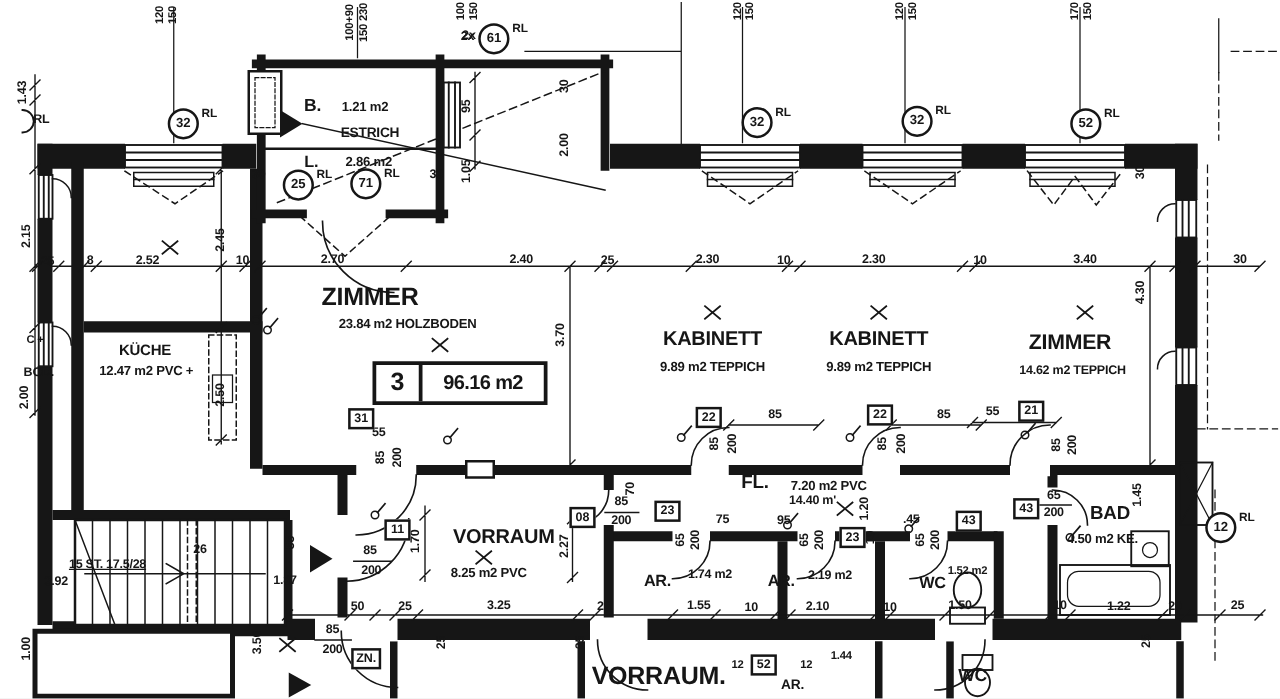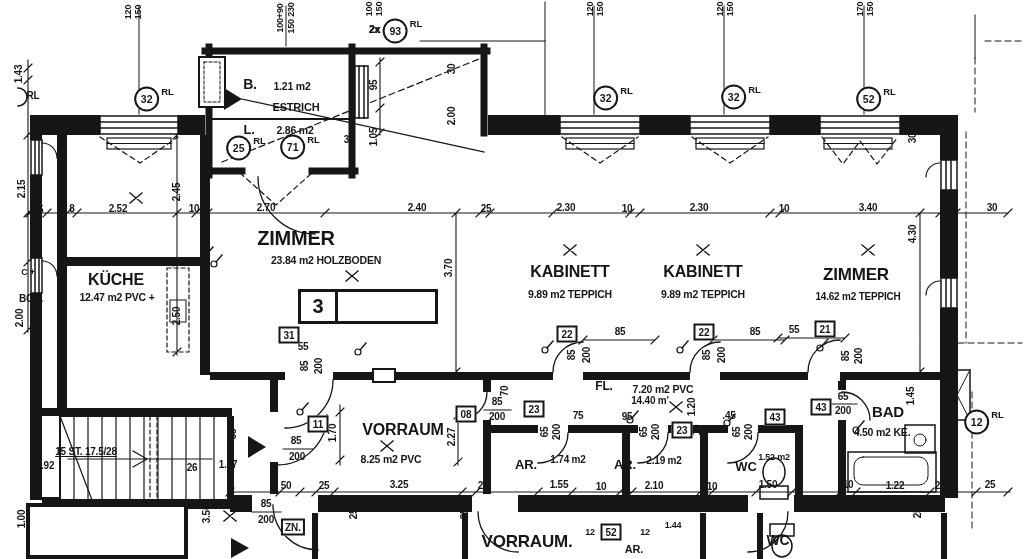--- a/index.html
+++ b/index.html
@@ -190,33 +190,33 @@
           <circle cx="680" cy="350" r="3" stroke-width="1.2"></circle>
           <circle cx="820" cy="348" r="3" stroke-width="1.2"></circle>
           <circle cx="630" cy="420" r="3" stroke-width="1.2"></circle>
           <circle cx="727" cy="423" r="3" stroke-width="1.2"></circle>
           <circle cx="856" cy="430" r="3" stroke-width="1.2"></circle>
         </g>
     </g>
   </svg>
 
   <div id="labels">
-      <div class="lb" style="left: 116px; top: 280px; font-size: 16px;">KÜCHE</div>
+      <div class="lb" style="left: 116px; top: 280px; font-size: 12px;">KÜCHE</div>
       <div class="lb" style="left: 117px; top: 297px; font-size: 10.5px;">12.47 m2 PVC +</div>
       <div class="lb" style="left: 296px; top: 238px; font-size: 20px;">ZIMMER</div>
       <div class="lb" style="left: 326px; top: 260px; font-size: 10.5px;">23.84 m2 HOLZBODEN</div>
       <div class="lb" style="left: 570px; top: 272px; font-size: 16px;">KABINETT</div>
       <div class="lb" style="left: 570px; top: 294px; font-size: 10.5px;">9.89 m2 TEPPICH</div>
       <div class="lb" style="left: 703px; top: 272px; font-size: 16px;">KABINETT</div>
       <div class="lb" style="left: 703px; top: 294px; font-size: 10.5px;">9.89 m2 TEPPICH</div>
       <div class="lb" style="left: 856px; top: 274px; font-size: 17px;">ZIMMER</div>
       <div class="lb" style="left: 858px; top: 297px; font-size: 10px;">14.62 m2 TEPPICH</div>
       <div class="lb" style="left: 403px; top: 430px; font-size: 16px;">VORRAUM</div>
       <div class="lb" style="left: 391px; top: 459px; font-size: 10.5px;">8.25 m2 PVC</div>
-      <div class="lb" style="left: 604px; top: 386px; font-size: 12px;">FL.</div>
+      <div class="lb" style="left: 604px; top: 386px; font-size: 15px;">FL.</div>
       <div class="lb" style="left: 663px; top: 389px; font-size: 10.5px;">7.20 m2 PVC</div>
       <div class="lb" style="left: 888px; top: 411px; font-size: 15px;">BAD</div>
       <div class="lb" style="left: 882px; top: 432px; font-size: 10.5px;">4.50 m2 KE.</div>
       <div class="lb" style="left: 526px; top: 464px; font-size: 13px;">AR.</div>
       <div class="lb" style="left: 568px; top: 460px; font-size: 10px;">1.74 m2</div>
       <div class="lb" style="left: 625px; top: 464px; font-size: 13px;">AR.</div>
       <div class="lb" style="left: 664px; top: 461px; font-size: 10px;">2.19 m2</div>
       <div class="lb" style="left: 746px; top: 466px; font-size: 13px;">WC</div>
       <div class="lb" style="left: 774px; top: 457px; font-size: 9px;">1.52 m2</div>
       <div class="lb" style="left: 250px; top: 84px; font-size: 14px;">B.</div>
@@ -260,21 +260,21 @@
       <div class="lb" style="left: 729px; top: 416px;">.45</div>
       <div class="lb" style="left: 296px; top: 441px;">85</div>
       <div class="lb" style="left: 297px; top: 457px;">200</div>
       <div class="lb" style="left: 497px; top: 402px;">85</div>
       <div class="lb" style="left: 497px; top: 417px;">200</div>
       <div class="lb" style="left: 843px; top: 397px;">65</div>
       <div class="lb" style="left: 843px; top: 411px;">200</div>
       <div class="lb" style="left: 266px; top: 504px;">85</div>
       <div class="lb" style="left: 266px; top: 520px;">200</div>
       <div class="lb" style="left: 228px; top: 465px;">1.87</div>
-      <div class="lb" style="left: 160px; top: 468px; margin-left: 32px;">26</div>
+      <div class="lb" style="left: 160px; top: 440px;">26</div>
       <div class="lb" style="left: 45px; top: 466px;">3.92</div>
       <div class="lb r" style="left: 177px; top: 192px;">2.45</div>
       <div class="lb r" style="left: 177px; top: 316px;">2.50</div>
       <div class="lb r" style="left: 449px; top: 268px;">3.70</div>
       <div class="lb r" style="left: 913px; top: 234px;">4.30</div>
       <div class="lb r" style="left: 913px; top: 138px;">30</div>
       <div class="lb r" style="left: 374px; top: 85px;">95</div>
       <div class="lb r" style="left: 374px; top: 137px;">1.05</div>
       <div class="lb r" style="left: 452px; top: 69px;">30</div>
       <div class="lb r" style="left: 452px; top: 116px;">2.00</div>
@@ -323,37 +323,37 @@
       <div class="lb" style="left: 374px; top: 30px; font-size: 10px;">2x</div>
       <div class="lb" style="left: 33px; top: 96px; font-size: 10px;">RL</div>
       <div class="lb" style="left: 28px; top: 272px; font-size: 9px;">C +</div>
       <div class="lb" style="left: 31px; top: 299px; font-size: 10px; text-align: center;">BOD.</div>
       <div class="lb" style="left: 86px; top: 452px; font-size: 10px; text-decoration: underline;">15 ST. 17.5/28</div>
       <div class="lb" style="left: 650px; top: 401px; font-size: 10px;">14.40 m'</div>
       <div class="lb" style="left: 590px; top: 532px; font-size: 9px;">12</div>
       <div class="lb" style="left: 645px; top: 532px; font-size: 9px;">12</div>
       <div class="lb" style="left: 673px; top: 525px; font-size: 9px;">1.44</div>
       <div class="lb" style="left: 634px; top: 549px; font-size: 11px;">AR.</div>
-      <div class="lb" style="left: 527px; top: 541px; font-size: 17px;">VORRAUM.</div>
+      <div class="lb" style="left: 527px; top: 541px; font-size: 20px;">VORRAUM.</div>
       <div class="lb" style="left: 778px; top: 540px; font-size: 14px;">WC</div>
       <div class="circw" style="left: 154px; top: 99px;">
         <span class="cnum">32</span>
         <span class="crl">RL</span>
       </div>
       <div class="circw" style="left: 246px; top: 148px;">
         <span class="cnum">25</span>
         <span class="crl">RL</span>
       </div>
       <div class="circw" style="left: 300px; top: 147px;">
         <span class="cnum">71</span>
         <span class="crl">RL</span>
       </div>
       <div class="circw" style="left: 396px; top: 31px;">
         <span class="cpfx">2x</span>
-        <span class="cnum">93</span>
+        <span class="cnum">61</span>
         <span class="crl">RL</span>
       </div>
       <div class="circw" style="left: 613px; top: 98px;">
         <span class="cnum">32</span>
         <span class="crl">RL</span>
       </div>
       <div class="circw" style="left: 741px; top: 97px;">
         <span class="cnum">32</span>
         <span class="crl">RL</span>
       </div>
@@ -374,15 +374,16 @@
       <div class="box" style="left: 682px; top: 430px;">23</div>
       <div class="box" style="left: 775px; top: 417px;">43</div>
       <div class="box" style="left: 821px; top: 407px;">43</div>
       <div class="box" style="left: 825px; top: 329px;">21</div>
       <div class="box" style="left: 611px; top: 532px;">52</div>
       <div class="box" style="left: 293px; top: 527px;">ZN.</div>
     </div>
 
   <div id="aptbox">
     <div class="n">3</div>
+    <div class="a">96.16 m2</div>
   </div>
 
 </div>
 
 </body></html>

